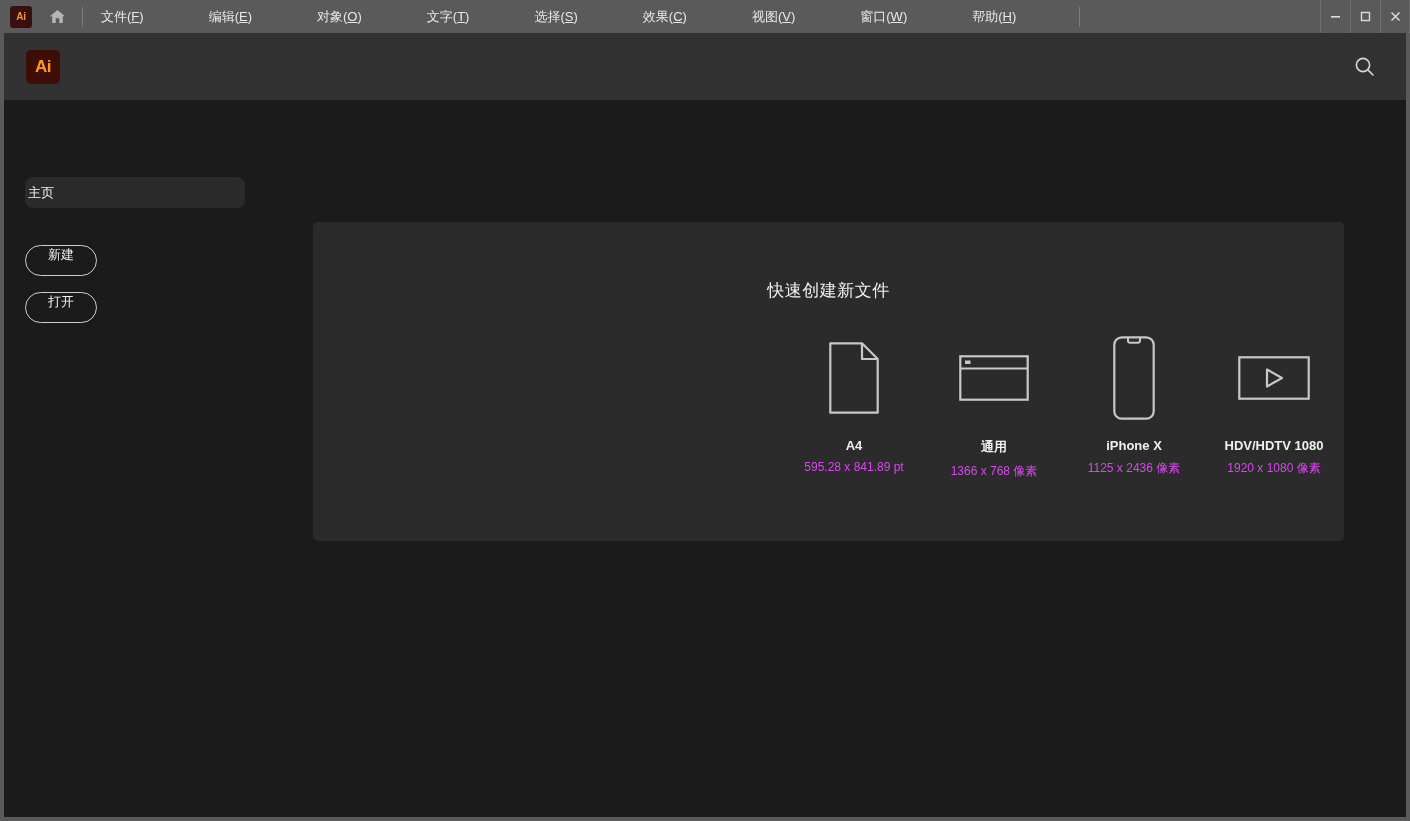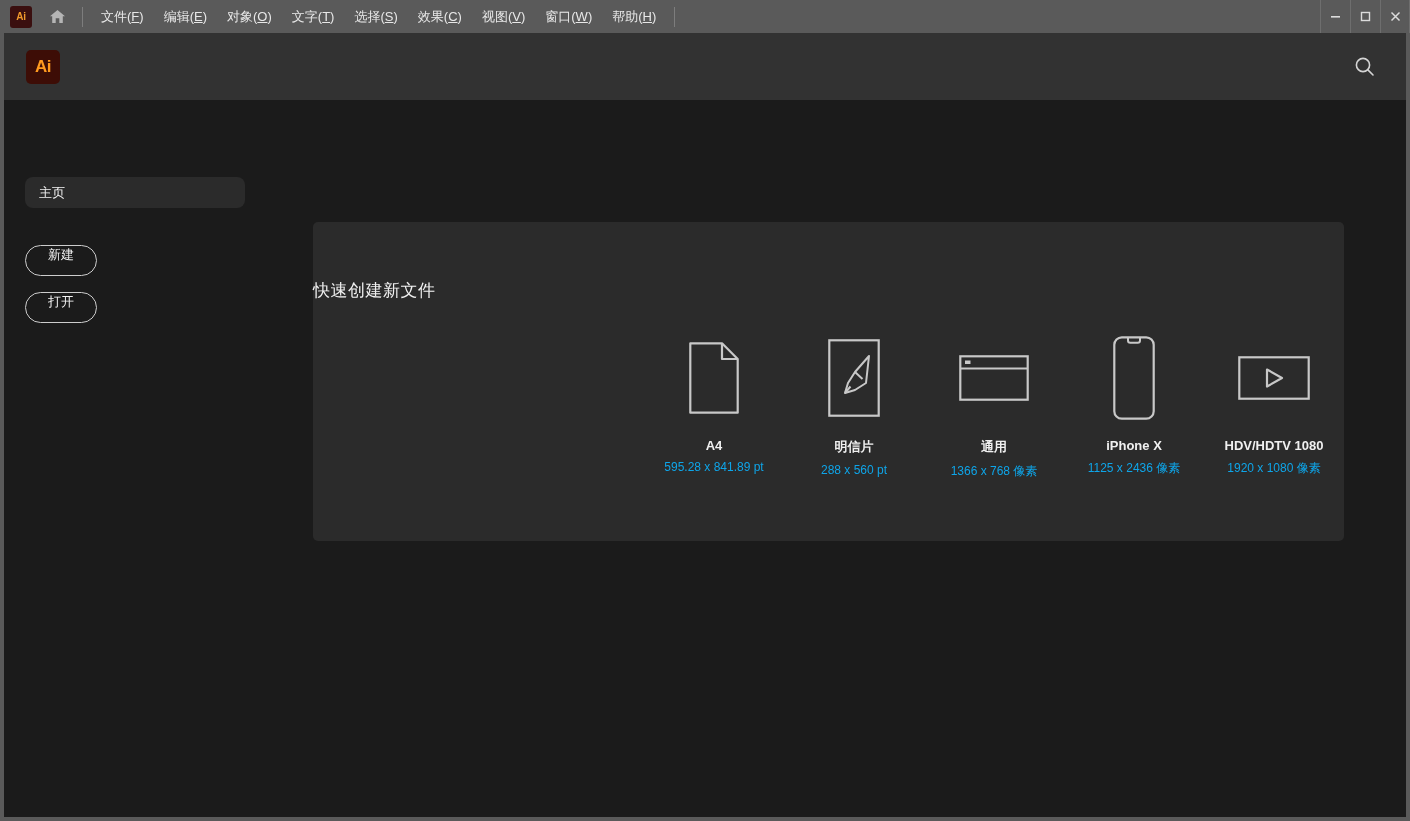--- a/index.html
+++ b/index.html
@@ -31,21 +31,21 @@
     letter-spacing: -0.3px;
   }
   #home-btn {
     width: 34px; height: 33px; margin-left: 8px;
     display: flex; align-items: center; justify-content: center;
   }
   .vsep {
     width: 1px; height: 20px; background: #8a8a8a; margin: 0 8px;
     opacity: .75;
   }
-  #menu { display: flex; align-items: center; height: 33px; }
+  #menu { display: flex; align-items: center; height: 33px; gap: 45px; }
   .menu-item {
     font-size: 13px; color: #e8e8e8; padding: 0 10px;
     line-height: 33px; white-space: nowrap; cursor: default;
   }
   .menu-item .mn { text-decoration: underline; }
 
   #winbtns {
     position: absolute; right: 0; top: 0; height: 33px;
     display: flex; align-items: stretch;
   }
@@ -87,63 +87,63 @@
     position: absolute; left: 0; top: 67px; width: 1402px; height: 717px;
     background: #1b1b1b;
   }
 
   
   #sidebar { position: absolute; left: 0; top: 0; width: 300px; height: 717px; }
   #nav-home {
     position: absolute; left: 21px; top: 77px; width: 220px; height: 31px;
     background: #2b2b2b; border-radius: 8px;
     display: flex; align-items: center;
-    padding-left: 14px; cursor: pointer;
+    padding-left: 3px; cursor: pointer;
   }
   #nav-home .lbl { font-size: 13px; color: #f0f0f0; }
   .pill {
     position: absolute; left: 21px;
     width: 72px; height: 31px;
     border: 1px solid #cdcdcd; border-radius: 16px;
     background: transparent;
     display: flex; align-items: flex-start; justify-content: center;
     color: #f2f2f2; font-size: 13px; cursor: pointer;
   }
   #btn-new { top: 145px; }
   #btn-open { top: 192px; }
 
   
   #quick-panel {
     position: absolute; left: 309px; top: 122px;
     width: 1031px; height: 319px;
     background: #2b2b2b; border-radius: 5px;
   }
   #quick-title {
-    margin-top: 57px;
+    text-align: center; margin-top: 57px;
     font-size: 17px; color: #f1f1f1; letter-spacing: .5px;
   }
   #preset-row {
     display: flex; align-items: flex-start; justify-content: flex-end;
     margin-top: 33px; gap: 0px;
   }
   .preset {
     width: 140px;
     display: flex; flex-direction: column; align-items: center;
     cursor: pointer;
   }
   .preset-icon {
     height: 86px; width: 100%;
     display: flex; align-items: center; justify-content: center;
   }
   .preset-name {
     margin-top: 17px; font-size: 13px; font-weight: bold; color: #f0f0f0;
     white-space: nowrap;
   }
   .preset-size {
-    margin-top: 7px; font-size: 12px; color: #0ea5e9; white-space: nowrap;
+    margin-top: 7px; font-size: 12px; color: #d946ef; white-space: nowrap;
   }
 
   svg { display: block; }
 </style>
 </head>
 <body>
 
 <div id="app-window">
 
   <div id="titlebar">
@@ -239,32 +239,20 @@
             <div class="preset-icon">
               <svg width="50" height="72" viewBox="0 0 50 72">
                 <path d="M1.3 1.3 L33 1.3 L48.7 17 L48.7 70.7 L1.3 70.7 Z" fill="none" stroke="#c8c8c8" stroke-width="2.2" stroke-linejoin="round"></path>
                 <path d="M33 1.3 L33 17 L48.7 17" fill="none" stroke="#c8c8c8" stroke-width="2.2" stroke-linejoin="round"></path>
               </svg>
             </div>
             <div class="preset-name">A4</div>
             <div class="preset-size">595.28 x 841.89 pt</div>
           </div>
 
-          <div class="preset">
-            <div class="preset-icon">
-              <svg width="52" height="78" viewBox="0 0 52 78">
-                <rect x="1.3" y="1.3" width="49.4" height="75.4" fill="none" stroke="#c8c8c8" stroke-width="2.2"></rect>
-                <path d="M41 17 L27 33 L20 44 L17 54 L27 51 L38 44 L41 17 Z" fill="none" stroke="#c8c8c8" stroke-width="2" stroke-linejoin="round"></path>
-                <path d="M27 33 L34.5 40" stroke="#c8c8c8" stroke-width="2"></path>
-                <path d="M17 54 L22.5 47.5" stroke="#c8c8c8" stroke-width="2"></path>
-              </svg>
-            </div>
-            <div class="preset-name">明信片</div>
-            <div class="preset-size">288 x 560 pt</div>
-          </div>
 
           <div class="preset">
             <div class="preset-icon">
               <svg width="70" height="46" viewBox="0 0 70 46">
                 <rect x="1.3" y="1.3" width="67.4" height="43.4" fill="none" stroke="#c8c8c8" stroke-width="2.2"></rect>
                 <path d="M1.3 13.5 L68.7 13.5" stroke="#c8c8c8" stroke-width="2"></path>
                 <rect x="6" y="5.5" width="5.5" height="3.5" fill="#c8c8c8"></rect>
               </svg>
             </div>
             <div class="preset-name">通用</div>

